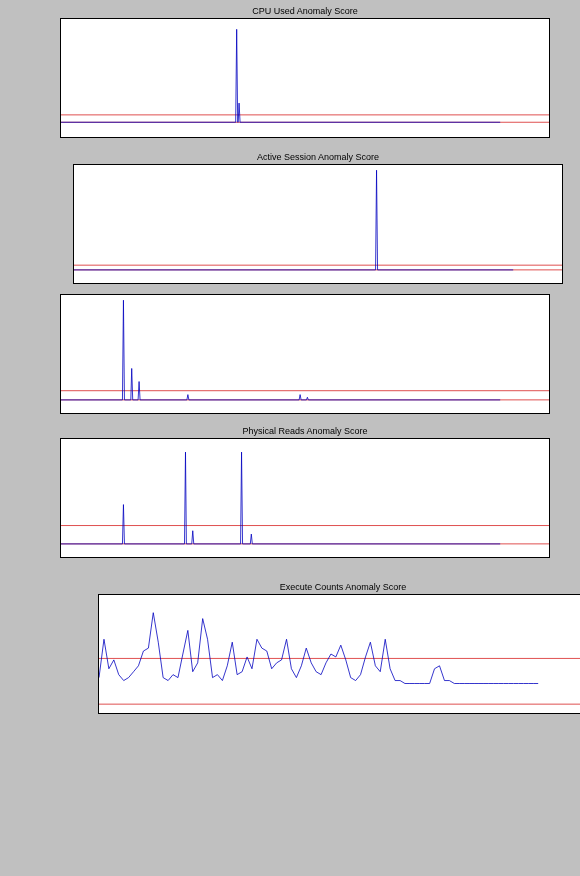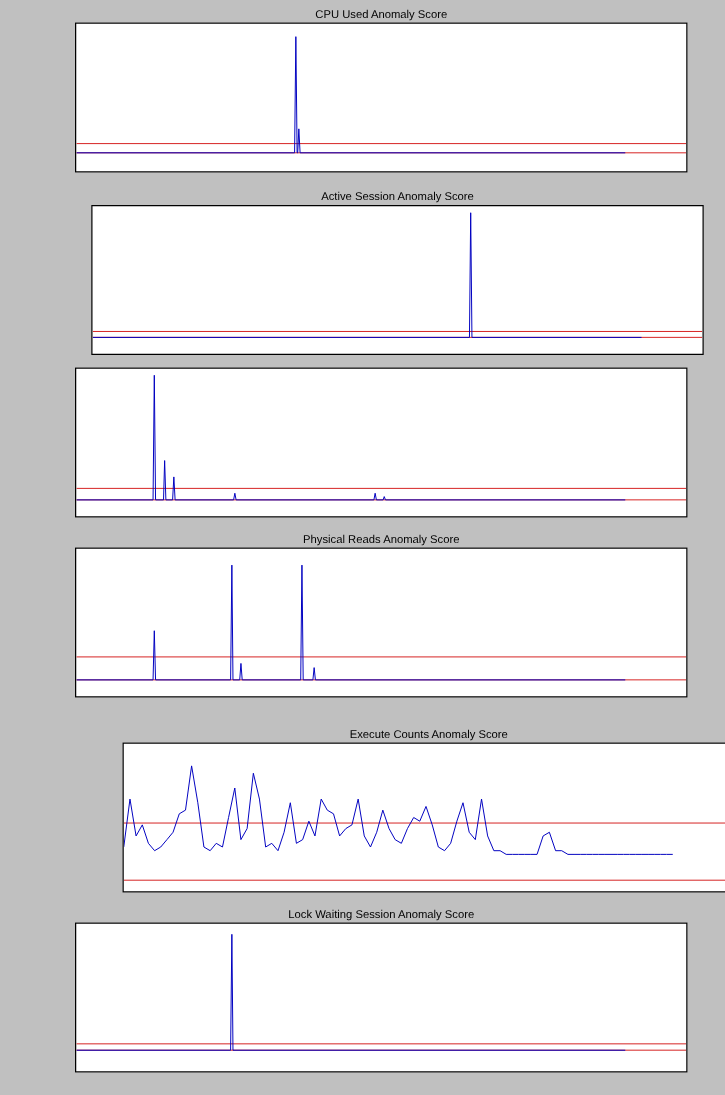--- a/index.html
+++ b/index.html
@@ -97,23 +97,13 @@
     <div class="chart-block" style="top: 582px; margin-left: 38px;">
       <div class="title">Execute Counts Anomaly Score</div>
       <div class="plot-area" style="height: 120px;">
         <svg class="plot" viewBox="0 0 490 120" preserveAspectRatio="none">
           <line x1="0" x2="490" y1="111" y2="111" class="threshold"></line>
           <line x1="0" x2="490" y1="64.5" y2="64.5" class="threshold"></line>
           <path d="M0.0 84.0 L5.0 45.0 L9.9 75.0 L14.9 66.0 L19.8 81.0 L24.8 87.0 L29.7 84.0 L34.7 78.0 L39.6 72.0 L44.6 57.0 L49.6 54.0 L54.5 18.0 L59.5 48.0 L64.4 84.0 L69.4 87.0 L74.3 81.0 L79.3 84.0 L84.2 60.0 L89.2 36.0 L94.1 78.0 L99.1 69.0 L104.1 24.0 L109.0 45.0 L114.0 84.0 L118.9 81.0 L123.9 87.0 L128.8 72.0 L133.8 48.0 L138.7 81.0 L143.7 78.0 L148.7 63.0 L153.6 75.0 L158.6 45.0 L163.5 54.0 L168.5 57.0 L173.4 75.0 L178.4 69.0 L183.3 66.0 L188.3 45.0 L193.2 75.0 L198.2 84.0 L203.2 72.0 L208.1 54.0 L213.1 69.0 L218.0 78.0 L223.0 81.0 L227.9 69.0 L232.9 60.0 L237.8 63.0 L242.8 51.0 L247.8 66.0 L252.7 84.0 L257.7 87.0 L262.6 81.0 L267.6 63.0 L272.5 48.0 L277.5 72.0 L282.4 78.0 L287.4 45.0 L292.3 75.0 L297.3 87.0 L302.3 87.0 L307.2 90.0 L312.2 90.0 L317.1 90.0 L322.1 90.0 L327.0 90.0 L332.0 90.0 L336.9 75.0 L341.9 72.0 L346.9 87.0 L351.8 87.0 L356.8 90.0 L361.7 90.0 L366.7 90.0 L371.6 90.0 L376.6 90.0 L381.5 90.0 L386.5 90.0 L391.4 90.0 L396.4 90.0 L401.4 90.0 L406.3 90.0 L411.3 90.0 L416.2 90.0 L421.2 90.0 L426.1 90.0 L431.1 90.0 L436.0 90.0 L441.0 90.0 L441.0 90.0 " class="series"></path>
         </svg>
       </div>
     </div>
-    <div class="chart-block" style="top: 726px;">
-      <div class="title">Lock Waiting Session Anomaly Score</div>
-      <div class="plot-area" style="height: 120px;">
-        <svg class="plot" viewBox="0 0 490 120" preserveAspectRatio="none">
-          <line x1="0" x2="490" y1="102.85714285714286" y2="102.85714285714286" class="threshold"></line>
-          <line x1="0" x2="490" y1="97.71428571428572" y2="97.71428571428572" class="threshold"></line>
-          <path d="M0.0 102.9 L124.0 102.9 L125.0 8.6 L125.9 102.9 L441.0 102.9 " class="series"></path>
-        </svg>
-      </div>
-    </div>
   </div>
 
 </body></html>

